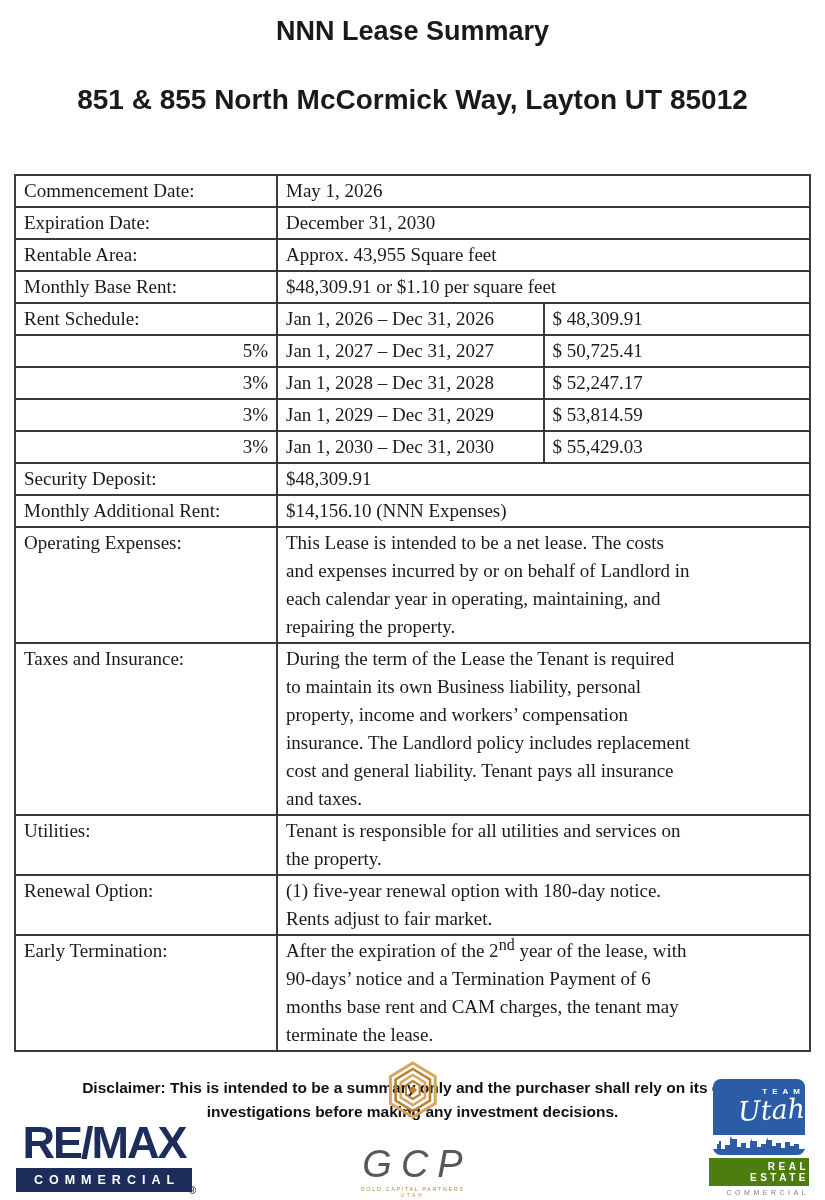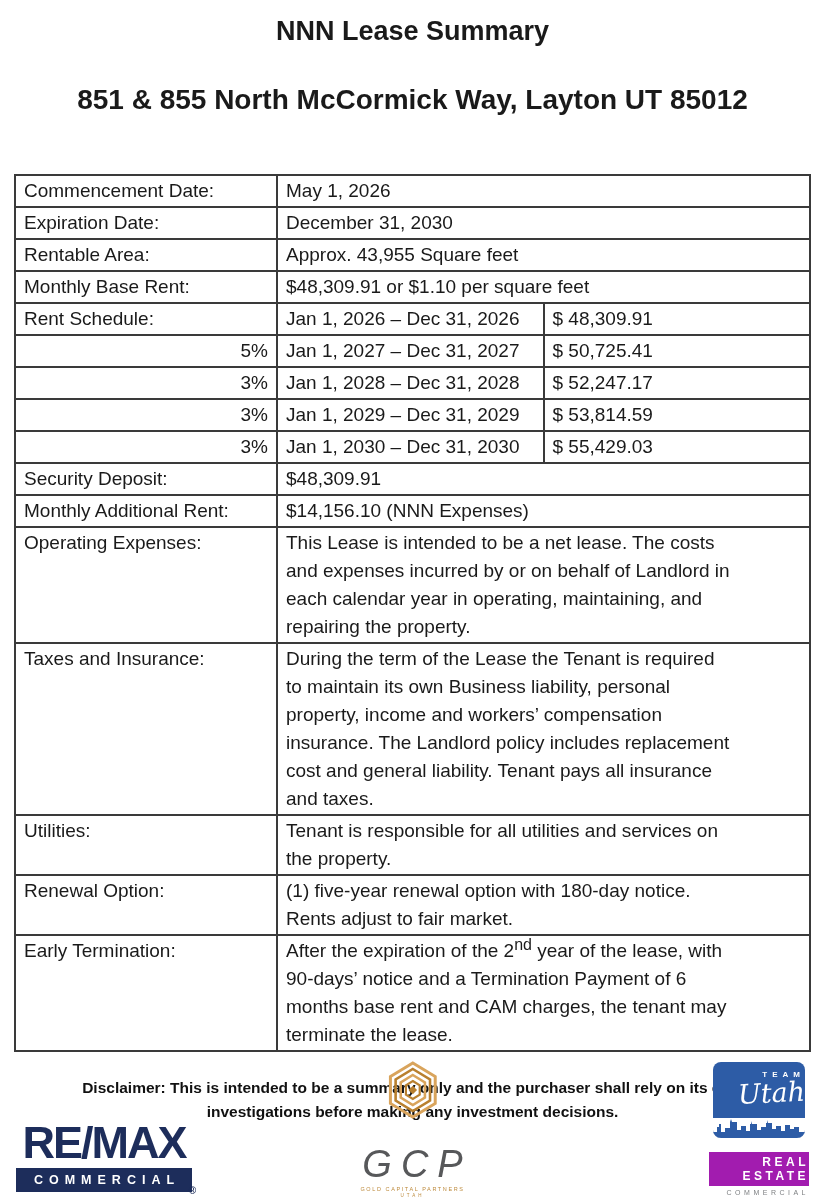--- a/index.html
+++ b/index.html
@@ -10,21 +10,21 @@
   }
 
   
   .doc-title   { text-align:center; font-weight:bold; font-size:27px; padding-top:16px; letter-spacing:0; }
   .doc-subtitle{ text-align:center; font-weight:bold; font-size:28px; margin-top:37px; }
 
   
   table.lease {
     border-collapse:collapse; table-layout:fixed;
     margin:58px 14px 0 14px; width:797px;
-    font-size:19px; line-height:28px;
+    font-size:19px; line-height:28px;font-family:Liberation Serif, serif;
   }
   table.lease td {
     border:2px solid #3a3a3a; vertical-align:top;
     padding:1px 8px 1px 8px;
   }
   td.lbl   { width:262px; }
   td.pct   { width:262px; text-align:right; }
   td.period{ width:296px; }
   td.amt   { width:239px; }
   td.val   { }
@@ -68,22 +68,22 @@
     width:92px; height:76px; margin:0 auto; background:#2d5ca6;
     border-radius:8px; position:relative; overflow:hidden;
   }
   .tu-team { color:#ffffff; font-size:8px; letter-spacing:5px; padding:8px 0 0 4px; font-weight:bold; }
   .tu-utah {
     color:#ffffff; font-family:"DejaVu Serif", serif; font-style:italic;
     font-size:27px; line-height:1; margin-top:1px; transform:rotate(-3deg);
   }
   .tu-sky  { position:absolute; left:0; bottom:0; width:92px; height:20px; display:block; }
   .tu-bar  {
-    width:100px; margin:14px auto 0 auto; background:#a21caf; color:#ffffff;
-    font-size:12px; font-weight:bold; letter-spacing:3.5px; padding:3px 0 3px 3px;
+    width:100px; margin:3px auto 0 auto; background:#4d7c0f; color:#ffffff;
+    font-size:10px; font-weight:bold; letter-spacing:3.5px; padding:3px 0 3px 3px;
   }
   .tu-comm { color:#7e8083; font-size:7px; letter-spacing:3.5px; margin-top:3px; padding-left:3px; }
 </style>
 </head>
 <body>
 
 <div class="doc-title">NNN Lease Summary</div>
 <div class="doc-subtitle">851 &amp; 855 North McCormick Way, Layton UT 85012</div>
 
 <table class="lease">

